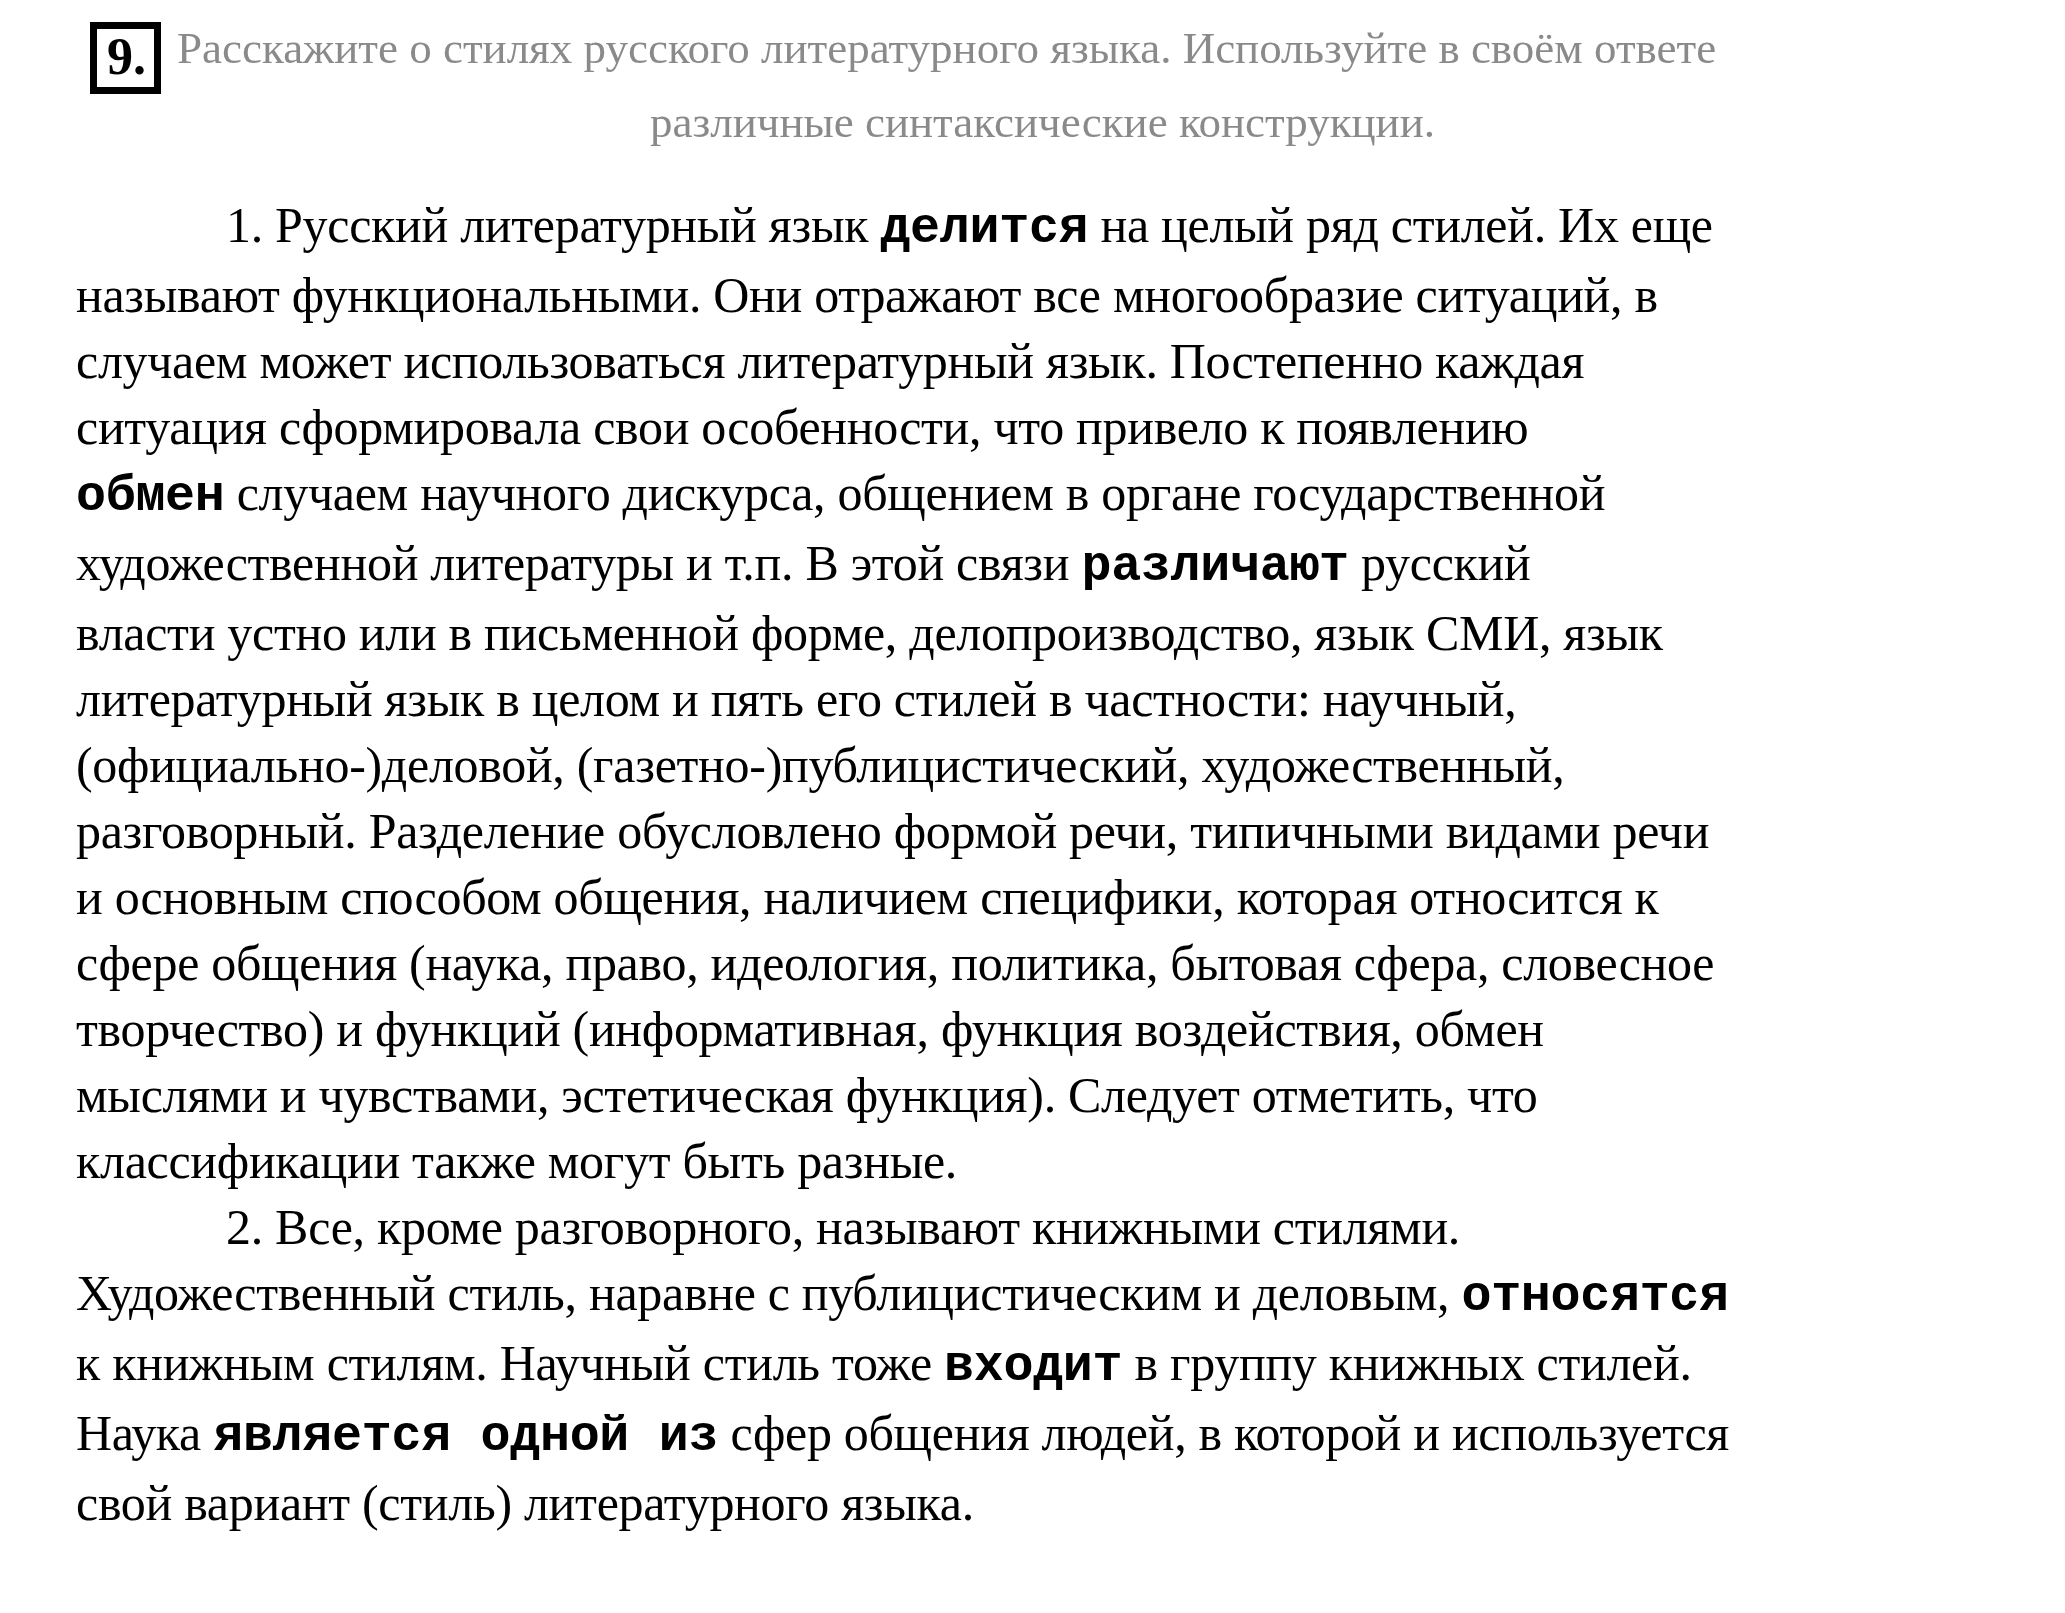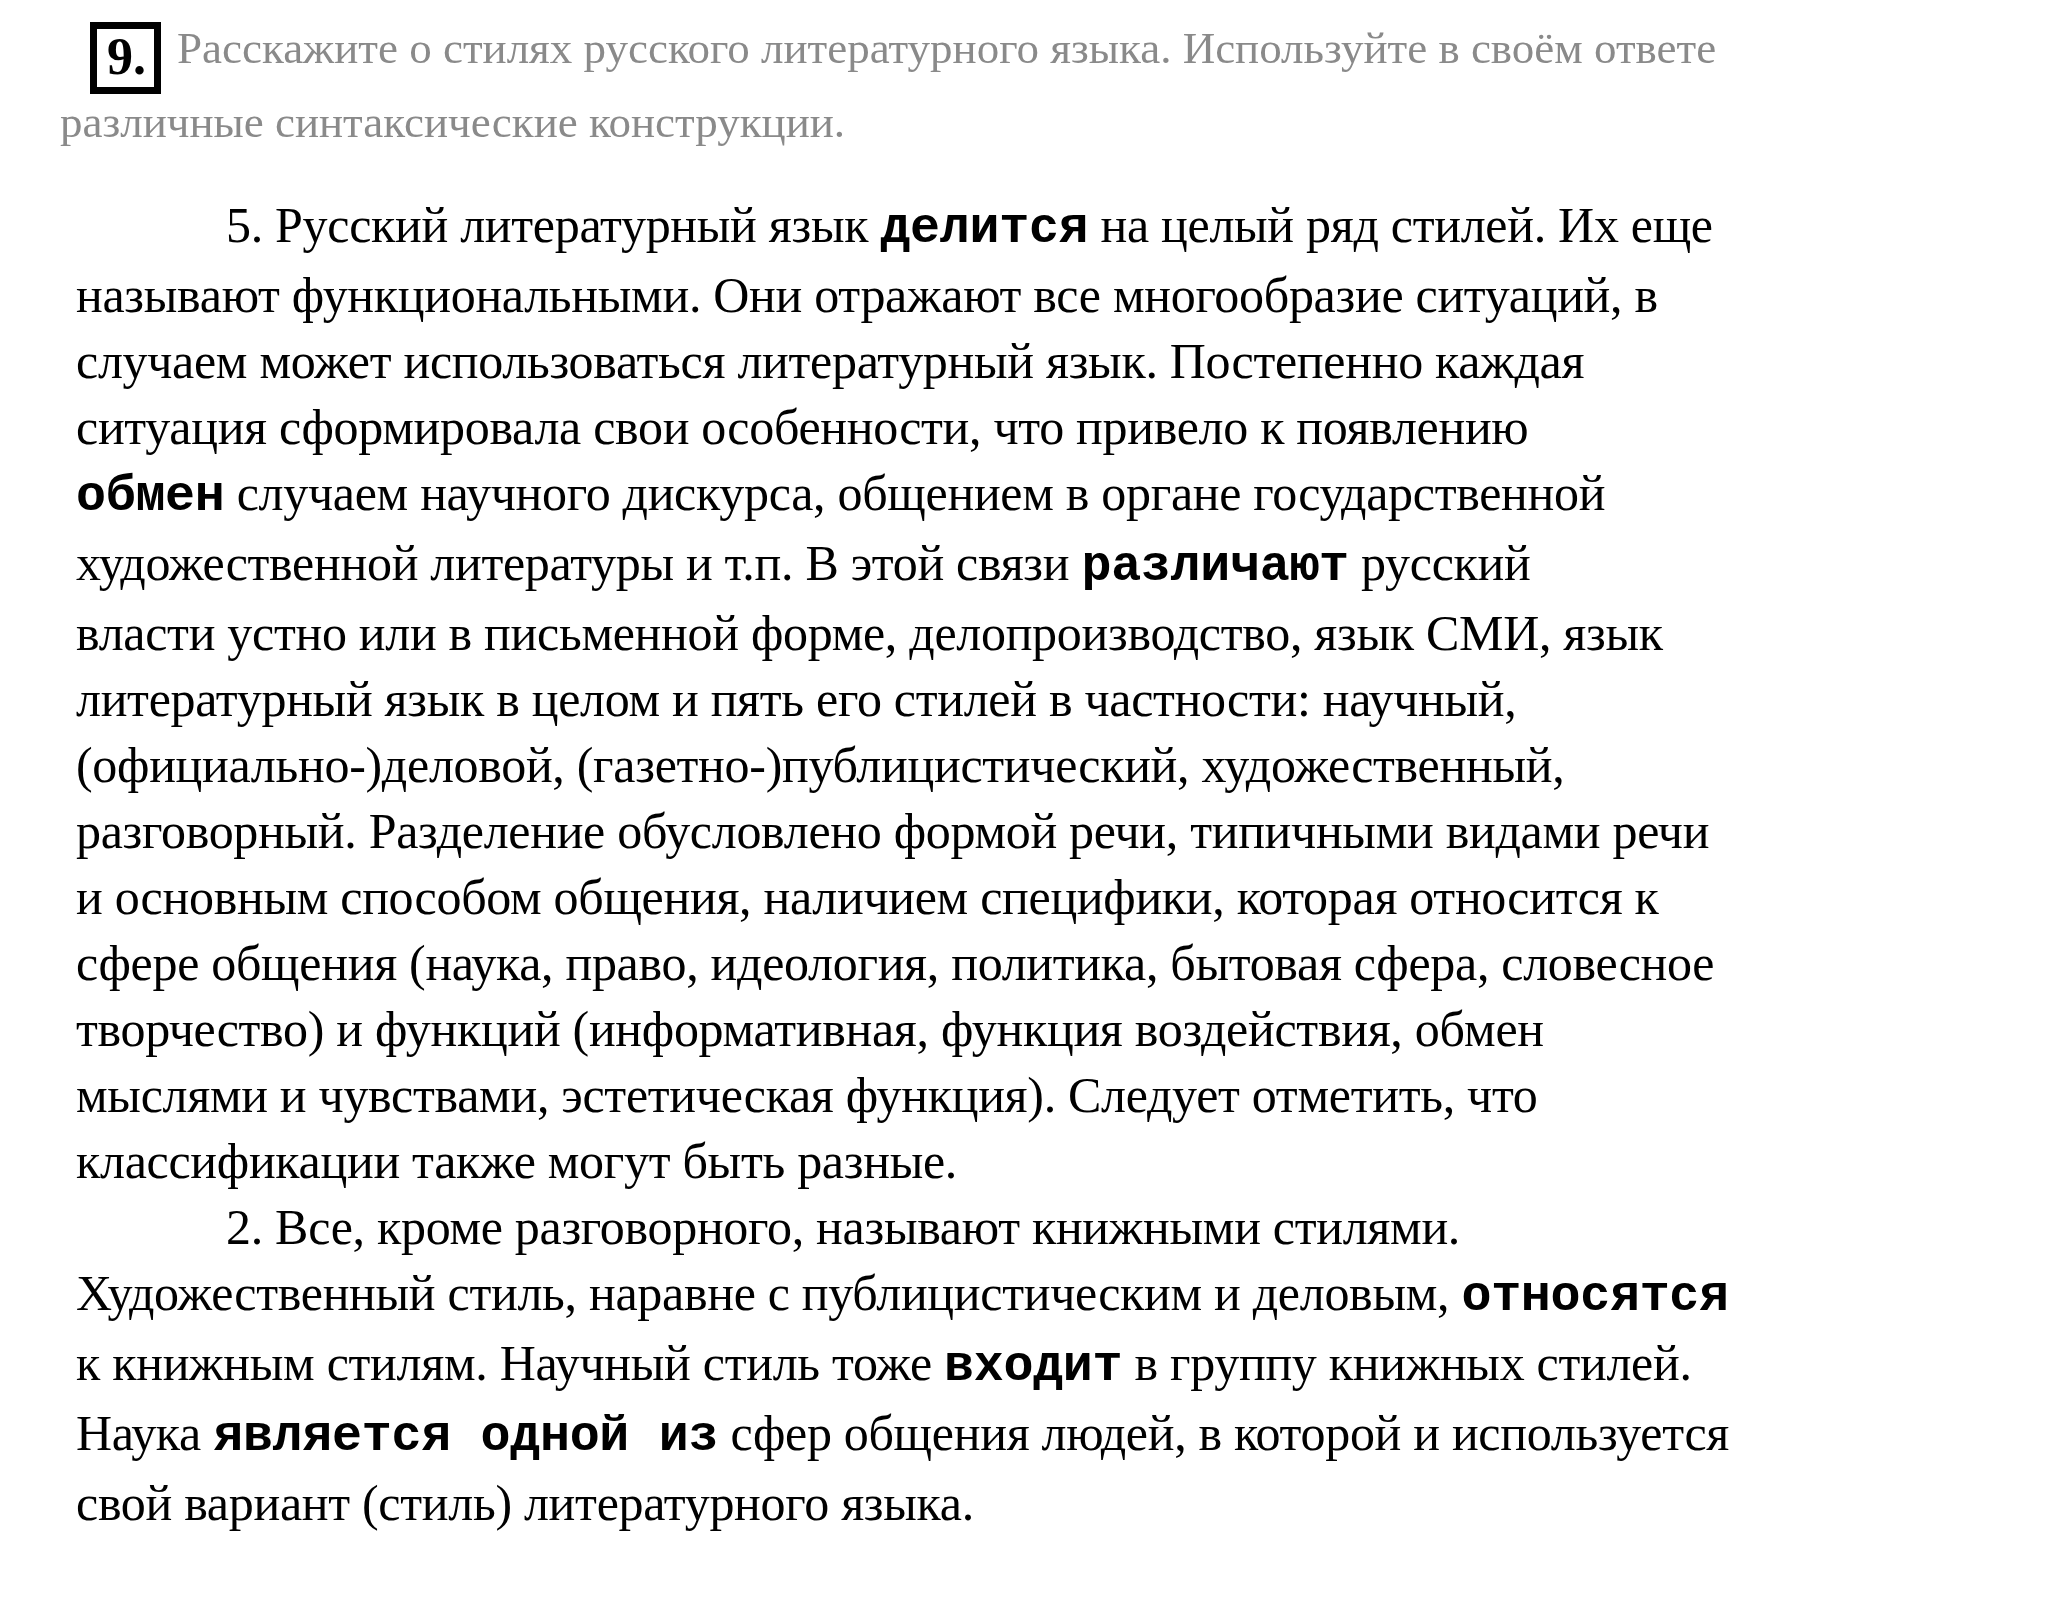--- a/index.html
+++ b/index.html
@@ -34,20 +34,21 @@
     color: #000000;
     font-weight: bold;
     font-size: 52px;
     line-height: 52px;
     padding: 2px 8px 4px 10px;
     margin-top: 2px;
     flex: 0 0 auto;
   }
   .instr {
     white-space: nowrap;
+    text-align: center;
   }
   .body-text {
     padding: 42px 40px 0 76px;
     color: #000000;
     font-size: 50px;
   }
   .line {
     line-height: 66px;
     white-space: nowrap;
     letter-spacing: -0.3px;
@@ -70,21 +71,21 @@
       <span class="num-box">
         <span>9.</span>
       </span>
       <span class="instr">Расскажите о стилях русского литературного языка. Используйте в своём ответе</span>
     </div>
     <div class="instr">различные синтаксические конструкции.</div>
   </div>
 
   <div class="body-text">
       <div>
-        <div class="line indent"><span>5. Русский литературный язык </span><b>делится</b><span> на целый ряд стилей. Их еще</span></div>
+        <div class="line indent"><span>1. Русский литературный язык </span><b>делится</b><span> на целый ряд стилей. Их еще</span></div>
         <div class="line"><span>называют функциональными. Они отражают все многообразие ситуаций, в</span></div>
         <div class="line"><span>случаем может использоваться литературный язык. Постепенно каждая</span></div>
         <div class="line"><span>ситуация сформировала свои особенности, что привело к появлению</span></div>
         <div class="line"><b>обмен</b><span> случаем научного дискурса, общением в органе государственной</span></div>
         <div class="line"><span>художественной литературы и т.п. В этой связи </span><b>различают</b><span> русский</span></div>
         <div class="line"><span>власти устно или в письменной форме, делопроизводство, язык СМИ, язык</span></div>
         <div class="line"><span>литературный язык в целом и пять его стилей в частности: научный,</span></div>
         <div class="line"><span>(официально-)деловой, (газетно-)публицистический, художественный,</span></div>
         <div class="line"><span>разговорный. Разделение обусловлено формой речи, типичными видами речи</span></div>
         <div class="line"><span>и основным способом общения, наличием специфики, которая относится к</span></div>

